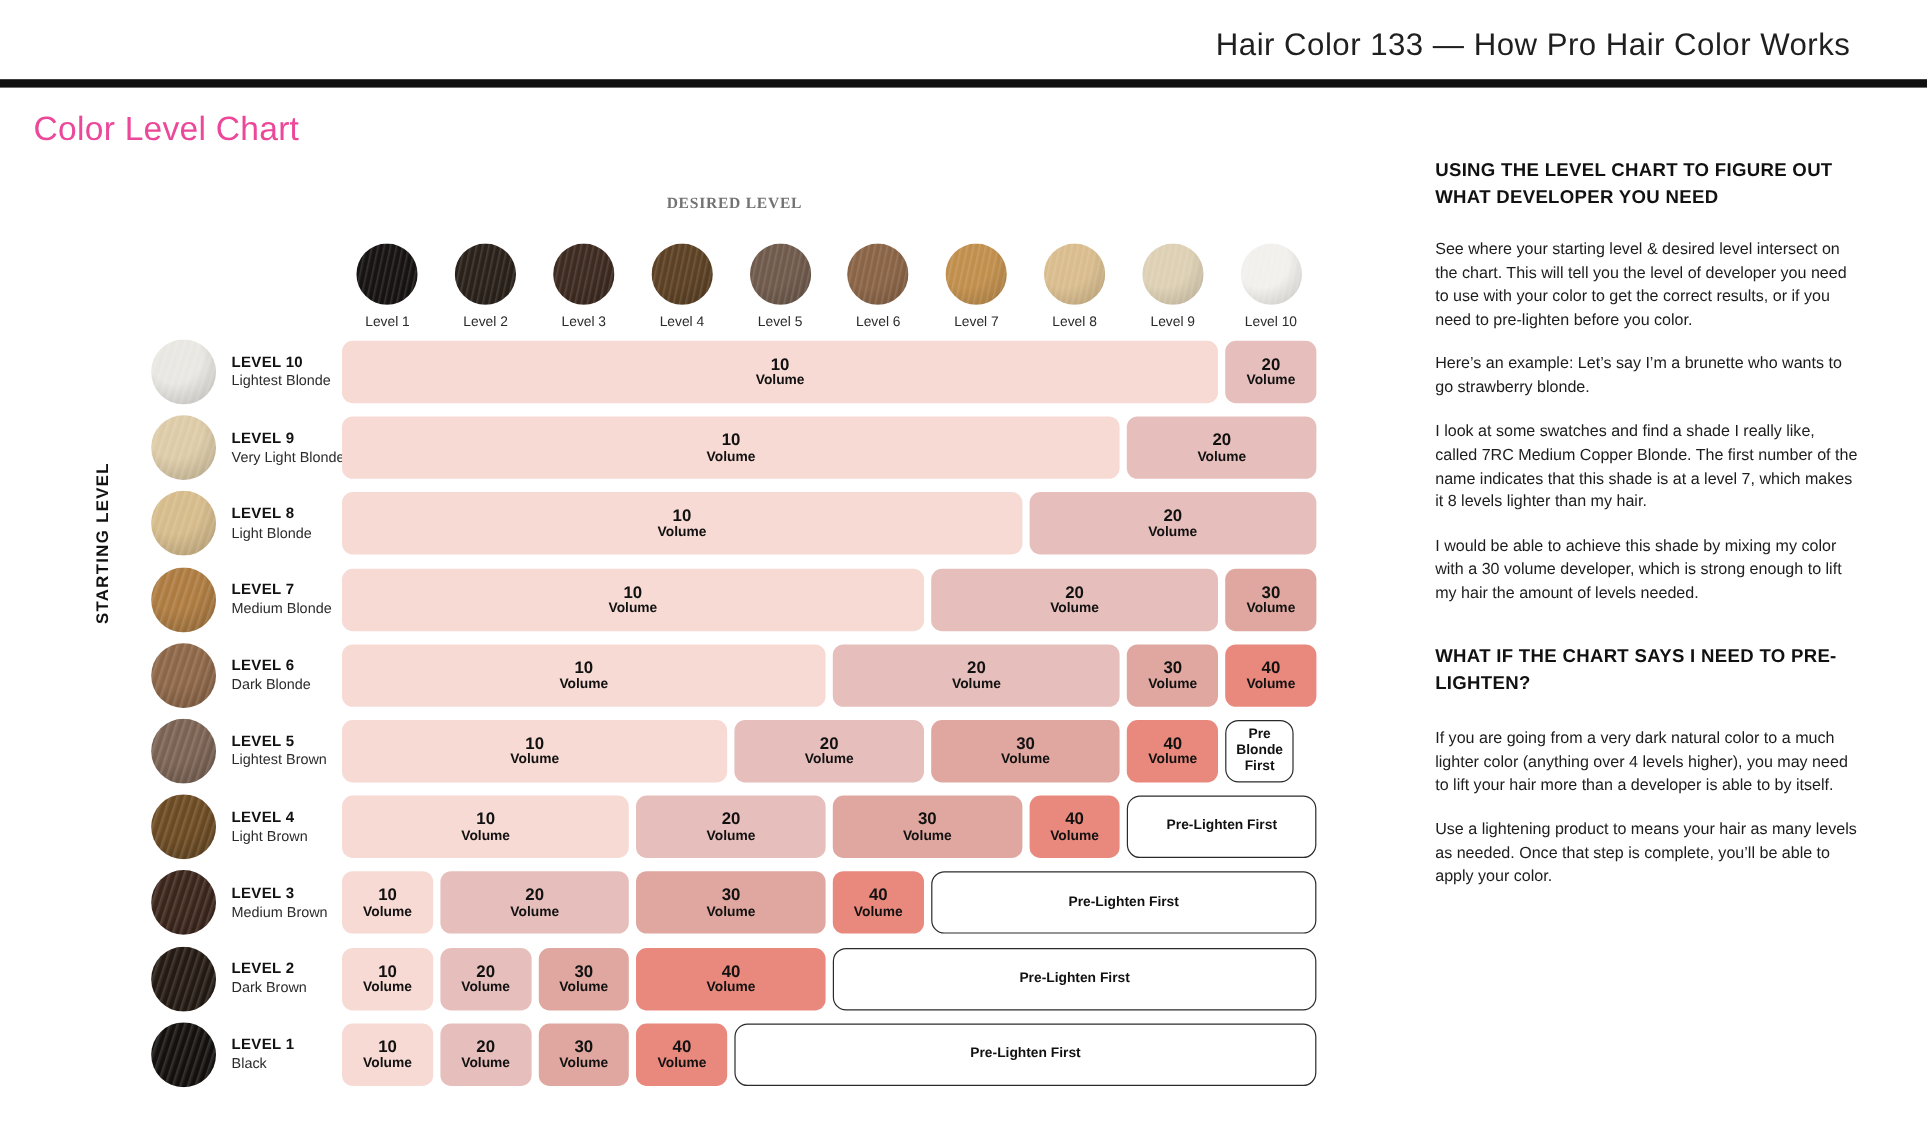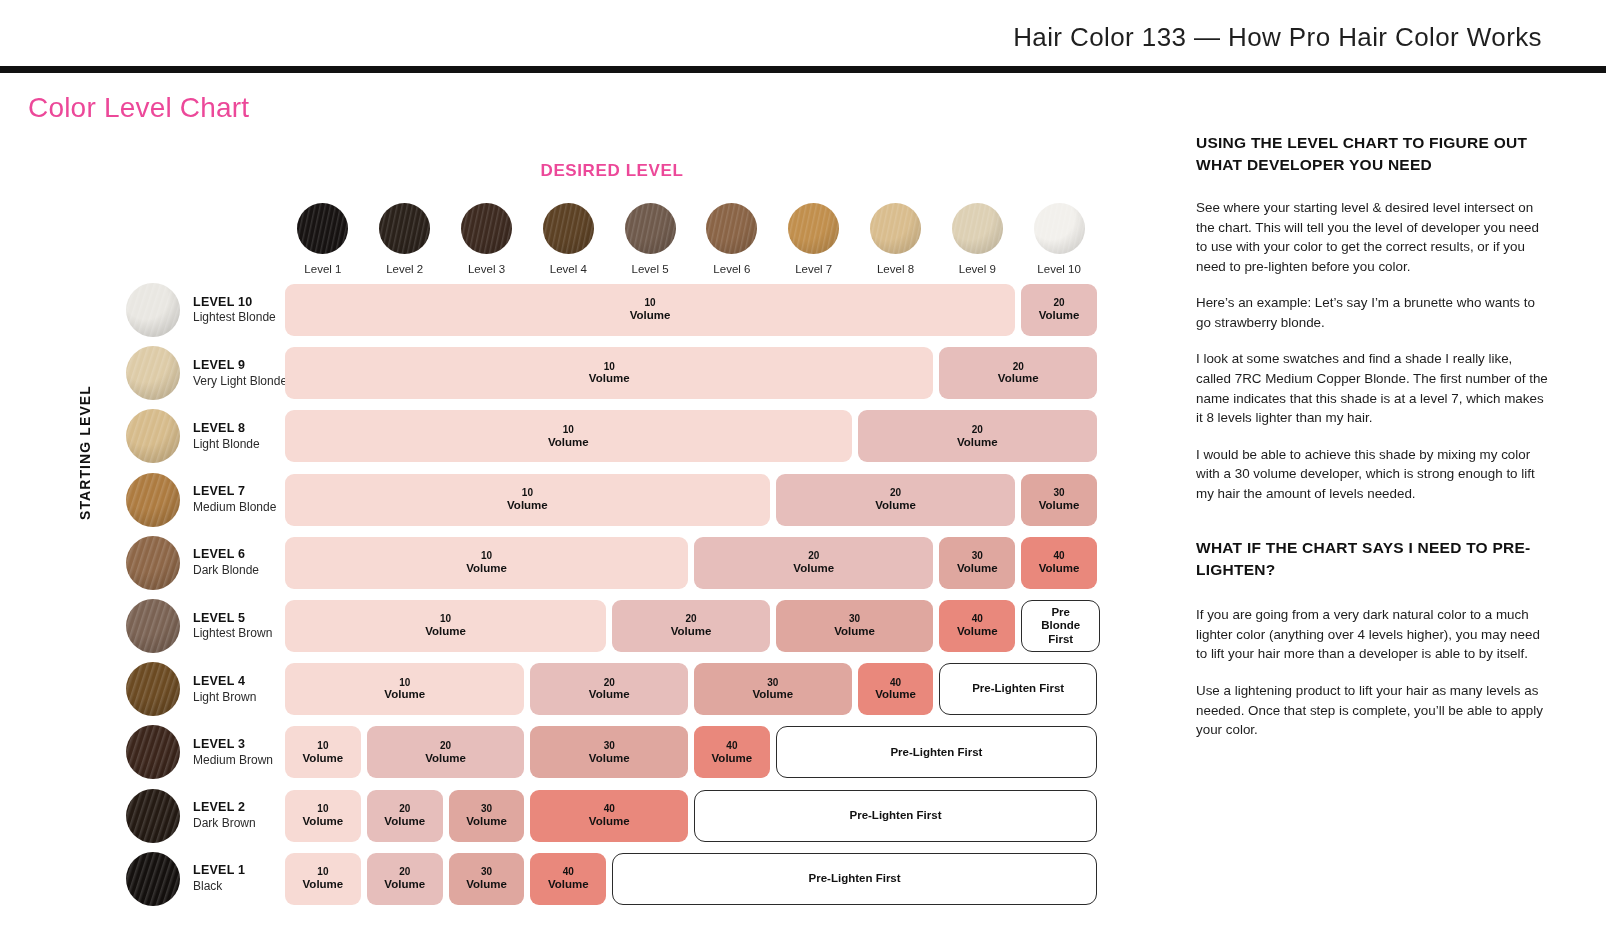--- a/index.html
+++ b/index.html
@@ -30,22 +30,22 @@
     position: absolute; left: 28px; top: 92px;
     font-size: 28px; font-weight: 300; letter-spacing: 0.2px;
     color: #ec4899;
   }
 
   
   #chart-area { position: absolute; left: 0; top: 0; width: 1160px; height: 949px; }
 
   #desired-level-title {
     position: absolute; left: 282px; top: 161px; width: 660px;
-    text-align: center; font-size: 17px; font-weight: 700;
-    letter-spacing: 0.6px; color: #ec4899;
+    text-align: center; font-size: 13px; font-weight: 700;
+    letter-spacing: 0.6px; color: #737373; font-family: Liberation Serif, serif;
   }
 
   
   .col-head { position: absolute; top: 203px; width: 82px; text-align: center; }
   .col-swatch {
     width: 51px; height: 51px; border-radius: 50%;
     margin: 0 auto; position: relative; overflow: hidden;
   }
   .col-swatch::after {
     content: ""; position: absolute; inset: 0; border-radius: 50%;
@@ -80,21 +80,21 @@
   .row-text { margin-left: 13px; line-height: 1.25; }
   .row-level { font-size: 12.5px; font-weight: 700; letter-spacing: 0.25px; color: #111; }
   .row-desc  { font-size: 12px;  font-weight: 400; color: #2b2b2b; }
 
   
   .cell {
     position: absolute; border-radius: 9px;
     display: flex; flex-direction: column; align-items: center; justify-content: center;
     text-align: center; line-height: 1.18;
   }
-  .cell .v-num { font-size: 10px; font-weight: 700; color: #111; }
+  .cell .v-num { font-size: 14px; font-weight: 700; color: #111; }
   .cell .v-lab { font-size: 11.5px; font-weight: 700; color: #111; }
   .cell.prelighten {
     background: #ffffff; border: 1px solid #2b2b2b; border-radius: 11px;
   }
   .cell.prelighten .v-num { font-size: 11.5px; font-weight: 700; }
 
   
   #sidebar { position: absolute; left: 1196px; top: 132px; width: 352px; }
   .side-h2 {
     font-size: 15.5px; font-weight: 700; letter-spacing: 0.25px;
@@ -295,21 +295,21 @@
         <div class="v-lab">Volume</div>
       </div>
       <div class="cell" style="left: 775.8px; top: 600px; width: 157.6px; height: 52px; background: rgb(223, 167, 159);">
         <div class="v-num">30</div>
         <div class="v-lab">Volume</div>
       </div>
       <div class="cell" style="left: 939.4px; top: 600px; width: 75.8px; height: 52px; background: rgb(233, 136, 124);">
         <div class="v-num">40</div>
         <div class="v-lab">Volume</div>
       </div>
-      <div class="cell prelighten" style="left: 1021.2px; top: 600px; width: 79px; height: 52px;">
+      <div class="cell prelighten" style="left: 1021.2px; top: 600px; width: 57px; height: 52px;">
         <div class="v-num">Pre</div>
         <div class="v-num">Blonde</div>
         <div class="v-num">First</div>
       </div>
       <div class="cell" style="left: 285px; top: 663.2px; width: 239.4px; height: 52px; background: rgb(247, 218, 212);">
         <div class="v-num">10</div>
         <div class="v-lab">Volume</div>
       </div>
       <div class="cell" style="left: 530.4px; top: 663.2px; width: 157.6px; height: 52px; background: rgb(230, 190, 187);">
         <div class="v-num">20</div>
@@ -390,15 +390,15 @@
   <div class="side-h2">USING THE LEVEL CHART TO FIGURE OUT WHAT DEVELOPER YOU NEED</div>
   <div id="side-body-1">
       <p class="side-p">See where your starting level &amp; desired level intersect on the chart. This will tell you the level of developer you need to use with your color to get the correct results, or if you need to pre-lighten before you color.</p>
       <p class="side-p">Here’s an example: Let’s say I’m a brunette who wants to go strawberry blonde.</p>
       <p class="side-p">I look at some swatches and find a shade I really like, called 7RC Medium Copper Blonde. The first number of the name indicates that this shade is at a level 7, which makes it 8 levels lighter than my hair.</p>
       <p class="side-p">I would be able to achieve this shade by mixing my color with a 30 volume developer, which is strong enough to lift my hair the amount of levels needed.</p>
     </div>
   <div class="side-h2 second">WHAT IF THE CHART SAYS I NEED TO PRE-LIGHTEN?</div>
   <div id="side-body-2">
       <p class="side-p">If you are going from a very dark natural color to a much lighter color (anything over 4 levels higher), you may need to lift your hair more than a developer is able to by itself.</p>
-      <p class="side-p">Use a lightening product to lift your hair as many levels as needed. Once that step is complete, you’ll be able to apply your color.</p>
+      <p class="side-p">Use a lightening product to means your hair as many levels as needed. Once that step is complete, you’ll be able to apply your color.</p>
     </div>
 </div>
 
 </body></html>

